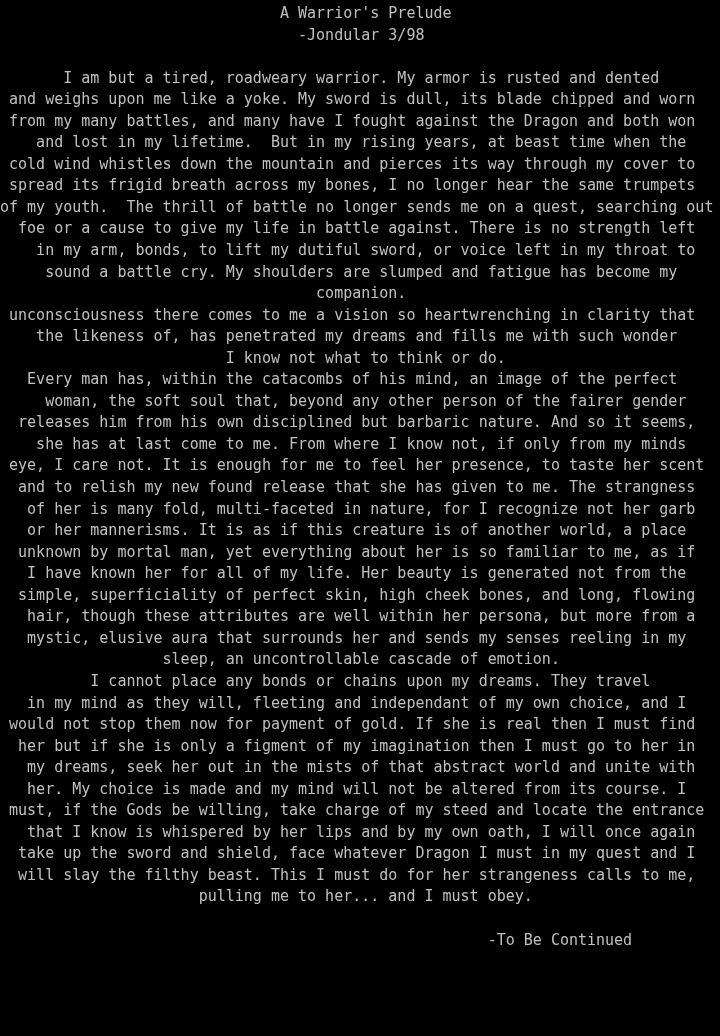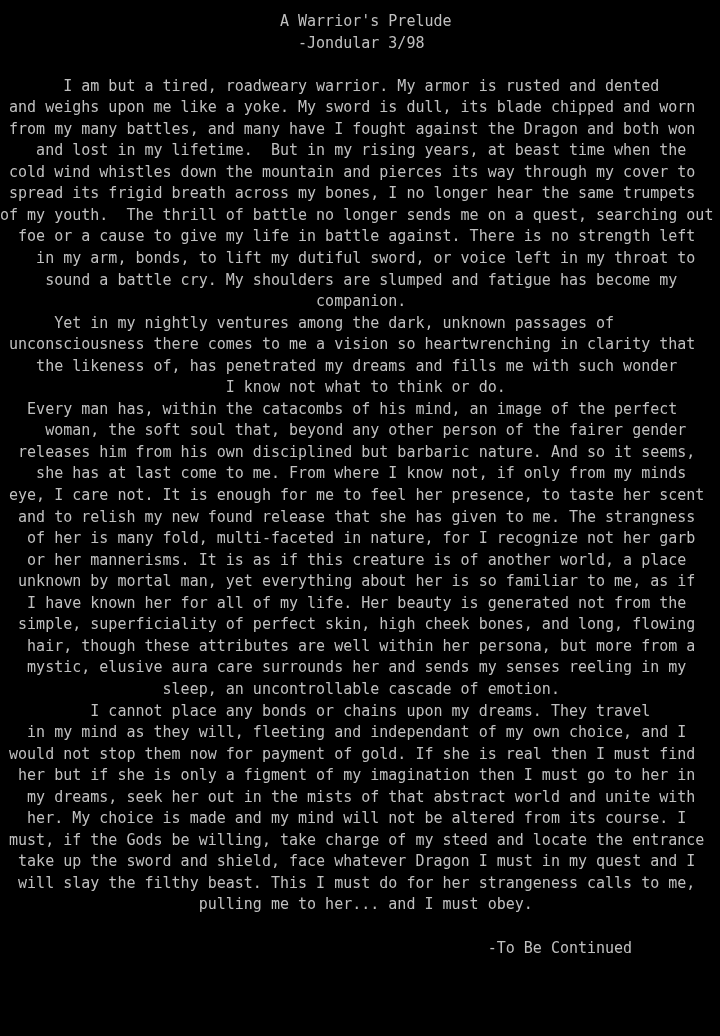--- a/index.html
+++ b/index.html
@@ -13,21 +13,20 @@
     height: 1036px;
     background: #000000;
     overflow: hidden;
   }
   .textdoc {
     padding-top: 3px;
     width: 720px;
     font-family: "DejaVu Sans Mono", "Liberation Mono", monospace;
     font-size: 15px;
     color: #c0c0c0;
-    margin-top: 8px;
   }
   .line {
     height: 21.55px;
     line-height: 21.55px;
     white-space: pre;
     overflow: hidden;
   }
 </style>
 </head>
 <body>
@@ -41,44 +40,44 @@
       <div class="line"> and weighs upon me like a yoke. My sword is dull, its blade chipped and worn</div>
       <div class="line"> from my many battles, and many have I fought against the Dragon and both won</div>
       <div class="line">    and lost in my lifetime.  But in my rising years, at beast time when the</div>
       <div class="line"> cold wind whistles down the mountain and pierces its way through my cover to</div>
       <div class="line"> spread its frigid breath across my bones, I no longer hear the same trumpets</div>
       <div class="line">of my youth.  The thrill of battle no longer sends me on a quest, searching out</div>
       <div class="line">  foe or a cause to give my life in battle against. There is no strength left</div>
       <div class="line">    in my arm, bonds, to lift my dutiful sword, or voice left in my throat to</div>
       <div class="line">     sound a battle cry. My shoulders are slumped and fatigue has become my</div>
       <div class="line">                                   companion.</div>
-      <div class="line">      Yet in my nightly ventures among the dark, unknown passages of</div>
       <div class="line"> unconsciousness there comes to me a vision so heartwrenching in clarity that</div>
       <div class="line">    the likeness of, has penetrated my dreams and fills me with such wonder</div>
       <div class="line">                         I know not what to think or do.</div>
       <div class="line">   Every man has, within the catacombs of his mind, an image of the perfect</div>
       <div class="line">     woman, the soft soul that, beyond any other person of the fairer gender</div>
       <div class="line">  releases him from his own disciplined but barbaric nature. And so it seems,</div>
       <div class="line">    she has at last come to me. From where I know not, if only from my minds</div>
       <div class="line"> eye, I care not. It is enough for me to feel her presence, to taste her scent</div>
       <div class="line">  and to relish my new found release that she has given to me. The strangness</div>
       <div class="line">   of her is many fold, multi-faceted in nature, for I recognize not her garb</div>
       <div class="line">   or her mannerisms. It is as if this creature is of another world, a place</div>
       <div class="line">  unknown by mortal man, yet everything about her is so familiar to me, as if</div>
       <div class="line">   I have known her for all of my life. Her beauty is generated not from the</div>
       <div class="line">  simple, superficiality of perfect skin, high cheek bones, and long, flowing</div>
       <div class="line">   hair, though these attributes are well within her persona, but more from a</div>
-      <div class="line">   mystic, elusive aura care surrounds her and sends my senses reeling in my</div>
+      <div class="line">   mystic, elusive aura that surrounds her and sends my senses reeling in my</div>
       <div class="line">                  sleep, an uncontrollable cascade of emotion.</div>
       <div class="line">          I cannot place any bonds or chains upon my dreams. They travel</div>
       <div class="line">   in my mind as they will, fleeting and independant of my own choice, and I</div>
       <div class="line"> would not stop them now for payment of gold. If she is real then I must find</div>
       <div class="line">  her but if she is only a figment of my imagination then I must go to her in</div>
       <div class="line">   my dreams, seek her out in the mists of that abstract world and unite with</div>
       <div class="line">   her. My choice is made and my mind will not be altered from its course. I</div>
       <div class="line"> must, if the Gods be willing, take charge of my steed and locate the entrance</div>
+      <div class="line">   that I know is whispered by her lips and by my own oath, I will once again</div>
       <div class="line">  take up the sword and shield, face whatever Dragon I must in my quest and I</div>
       <div class="line">  will slay the filthy beast. This I must do for her strangeness calls to me,</div>
       <div class="line">                      pulling me to her... and I must obey.</div>
       <div class="line"></div>
       <div class="line">                                                      -To Be Continued</div>
     </div>
 </div>
 
 </body></html>

